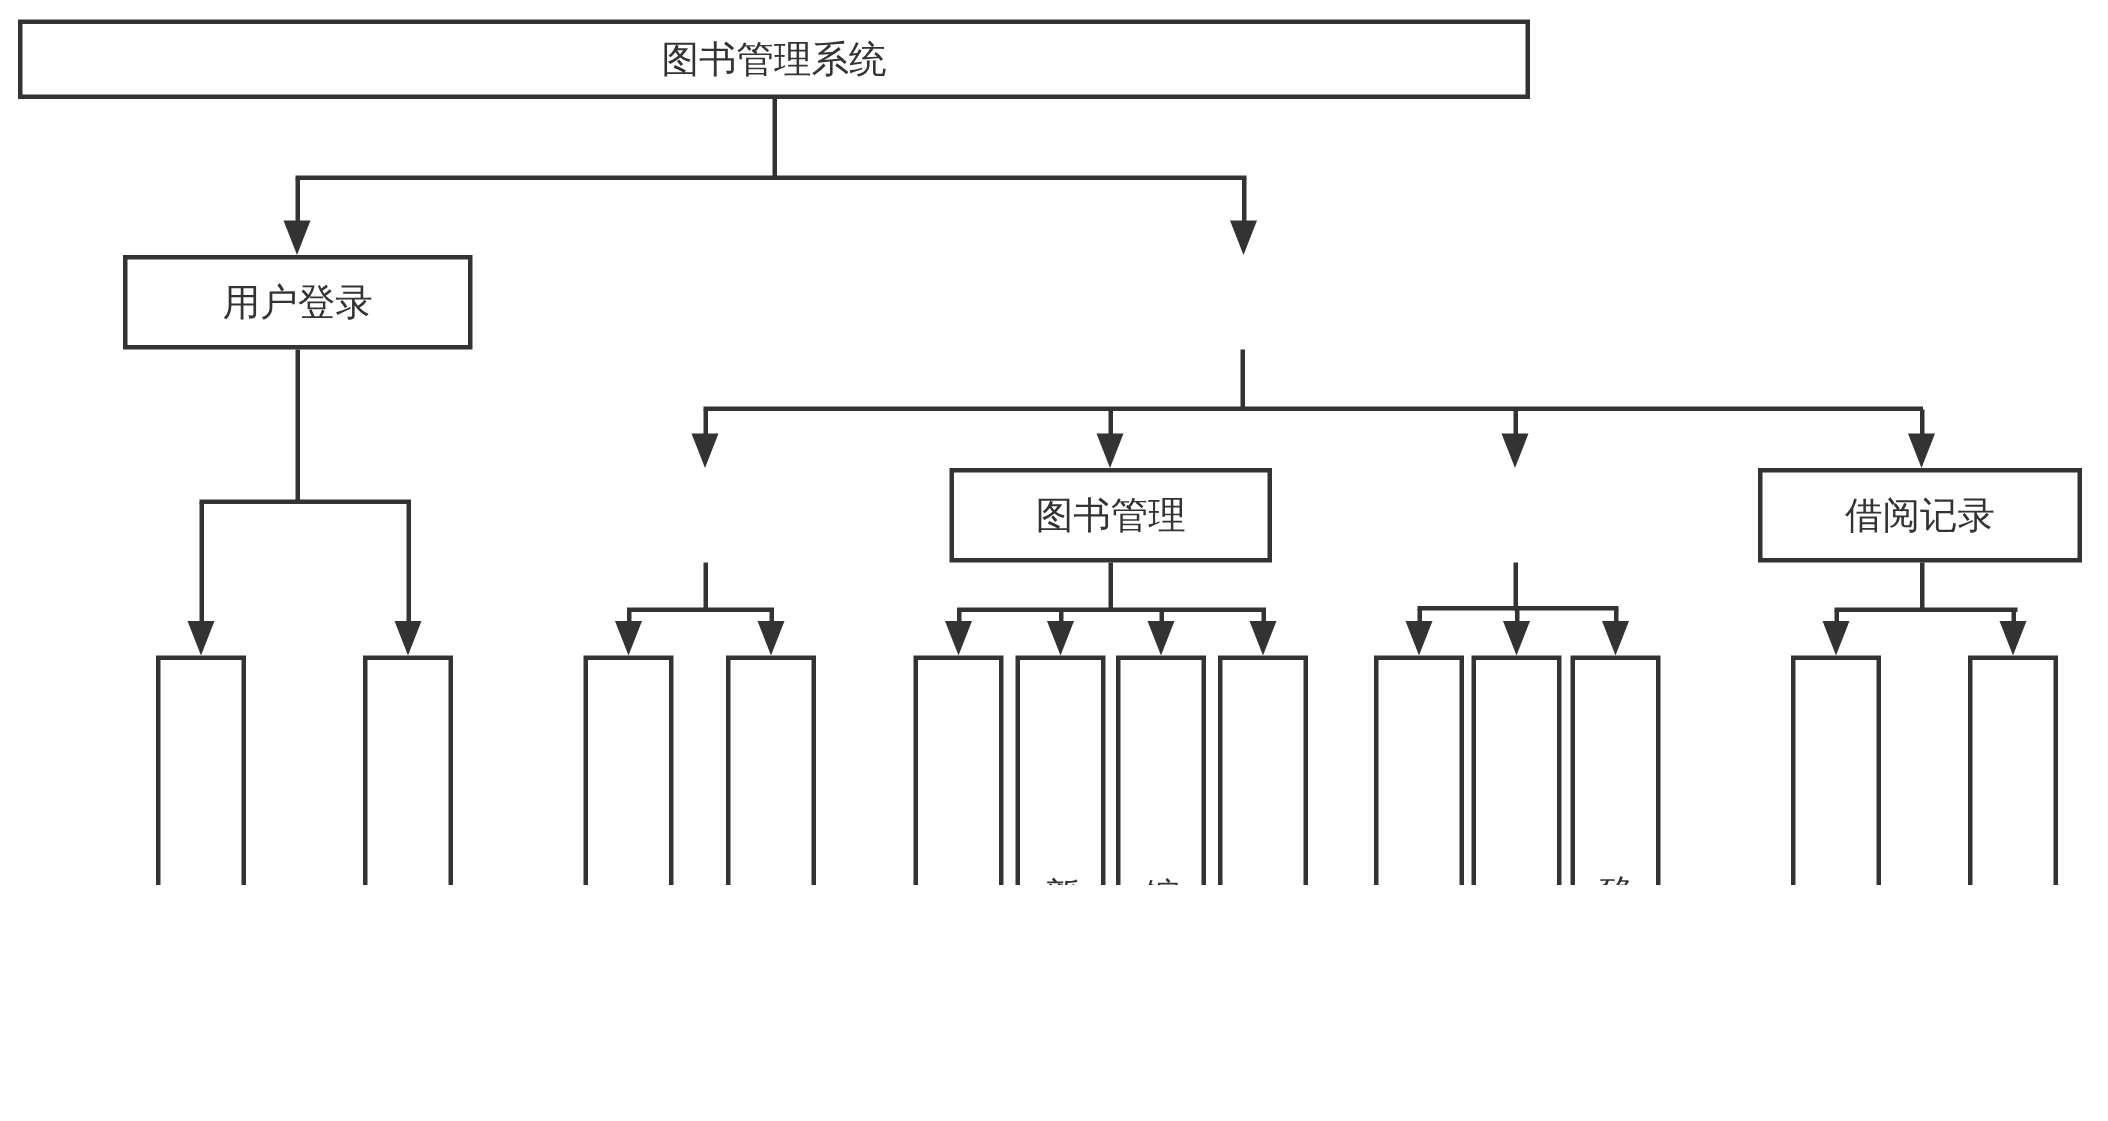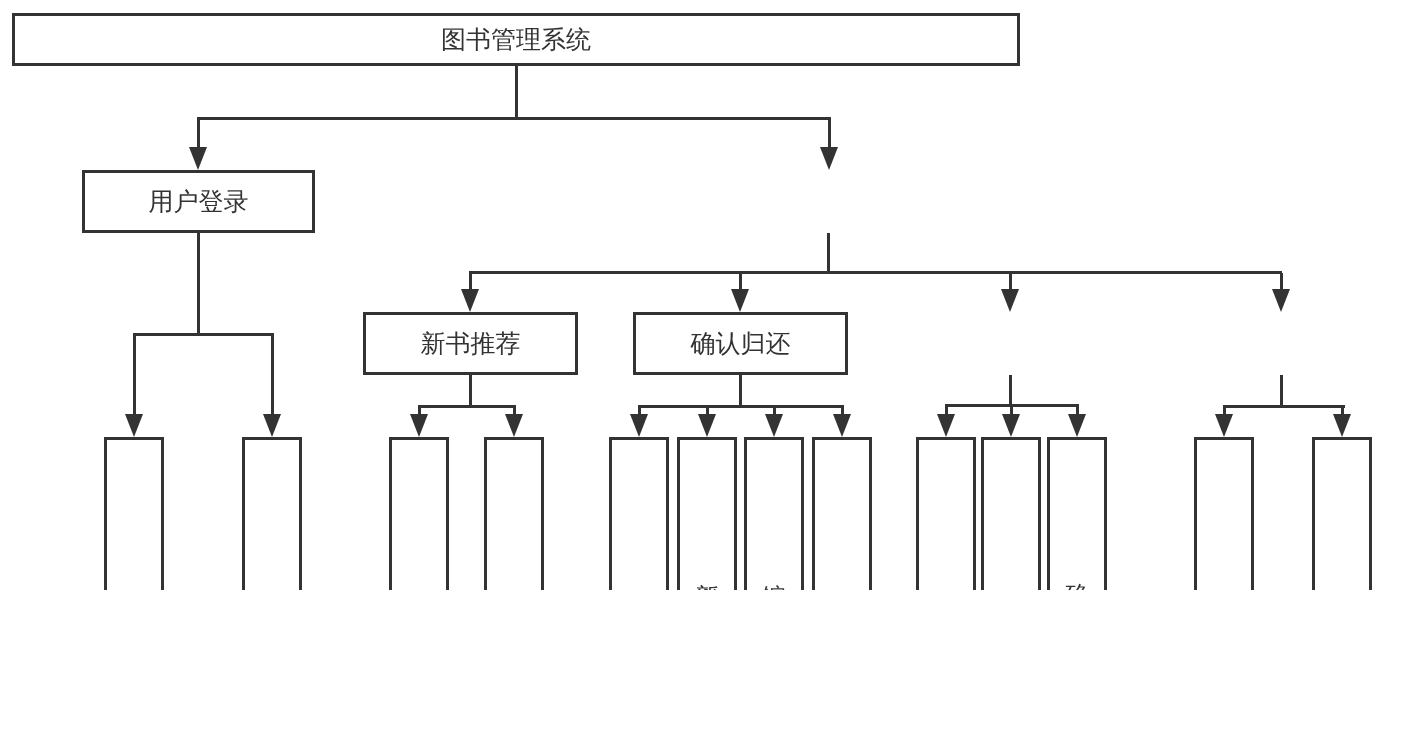--- a/index.html
+++ b/index.html
@@ -84,22 +84,22 @@
   <div class="hline" style="left:469px;top:271px;width:813px"></div>
   <div class="vline" style="left:469px;top:273px;height:18px"></div>
   <div class="arrow" style="left:461px;top:289px"></div>
   <div class="vline" style="left:739px;top:273px;height:18px"></div>
   <div class="arrow" style="left:731px;top:289px"></div>
   <div class="vline" style="left:1009px;top:273px;height:18px"></div>
   <div class="arrow" style="left:1001px;top:289px"></div>
   <div class="vline" style="left:1280px;top:273px;height:18px"></div>
   <div class="arrow" style="left:1272px;top:289px"></div>
 
-  <div class="node" style="left:363px;top:312px;width:215px;height:63px">新书推荐</div>
-  <div class="node" style="left:633px;top:312px;width:215px;height:63px">确认归还</div>
+  <div class="node" style="left:633px;top:312px;width:215px;height:63px">图书管理</div>
+  <div class="node" style="left:1172px;top:312px;width:216px;height:63px">借阅记录</div>
 
   <div class="vline" style="left:469px;top:375px;height:33px"></div>
   <div class="hline" style="left:418px;top:405px;width:98px"></div>
   <div class="vline" style="left:418px;top:407px;height:9px"></div>
   <div class="arrow" style="left:410px;top:414px"></div>
   <div class="vline" style="left:513px;top:407px;height:9px"></div>
   <div class="arrow" style="left:505px;top:414px"></div>
 
   <div class="vline" style="left:739px;top:375px;height:33px"></div>
   <div class="hline" style="left:638px;top:405px;width:206px"></div>

